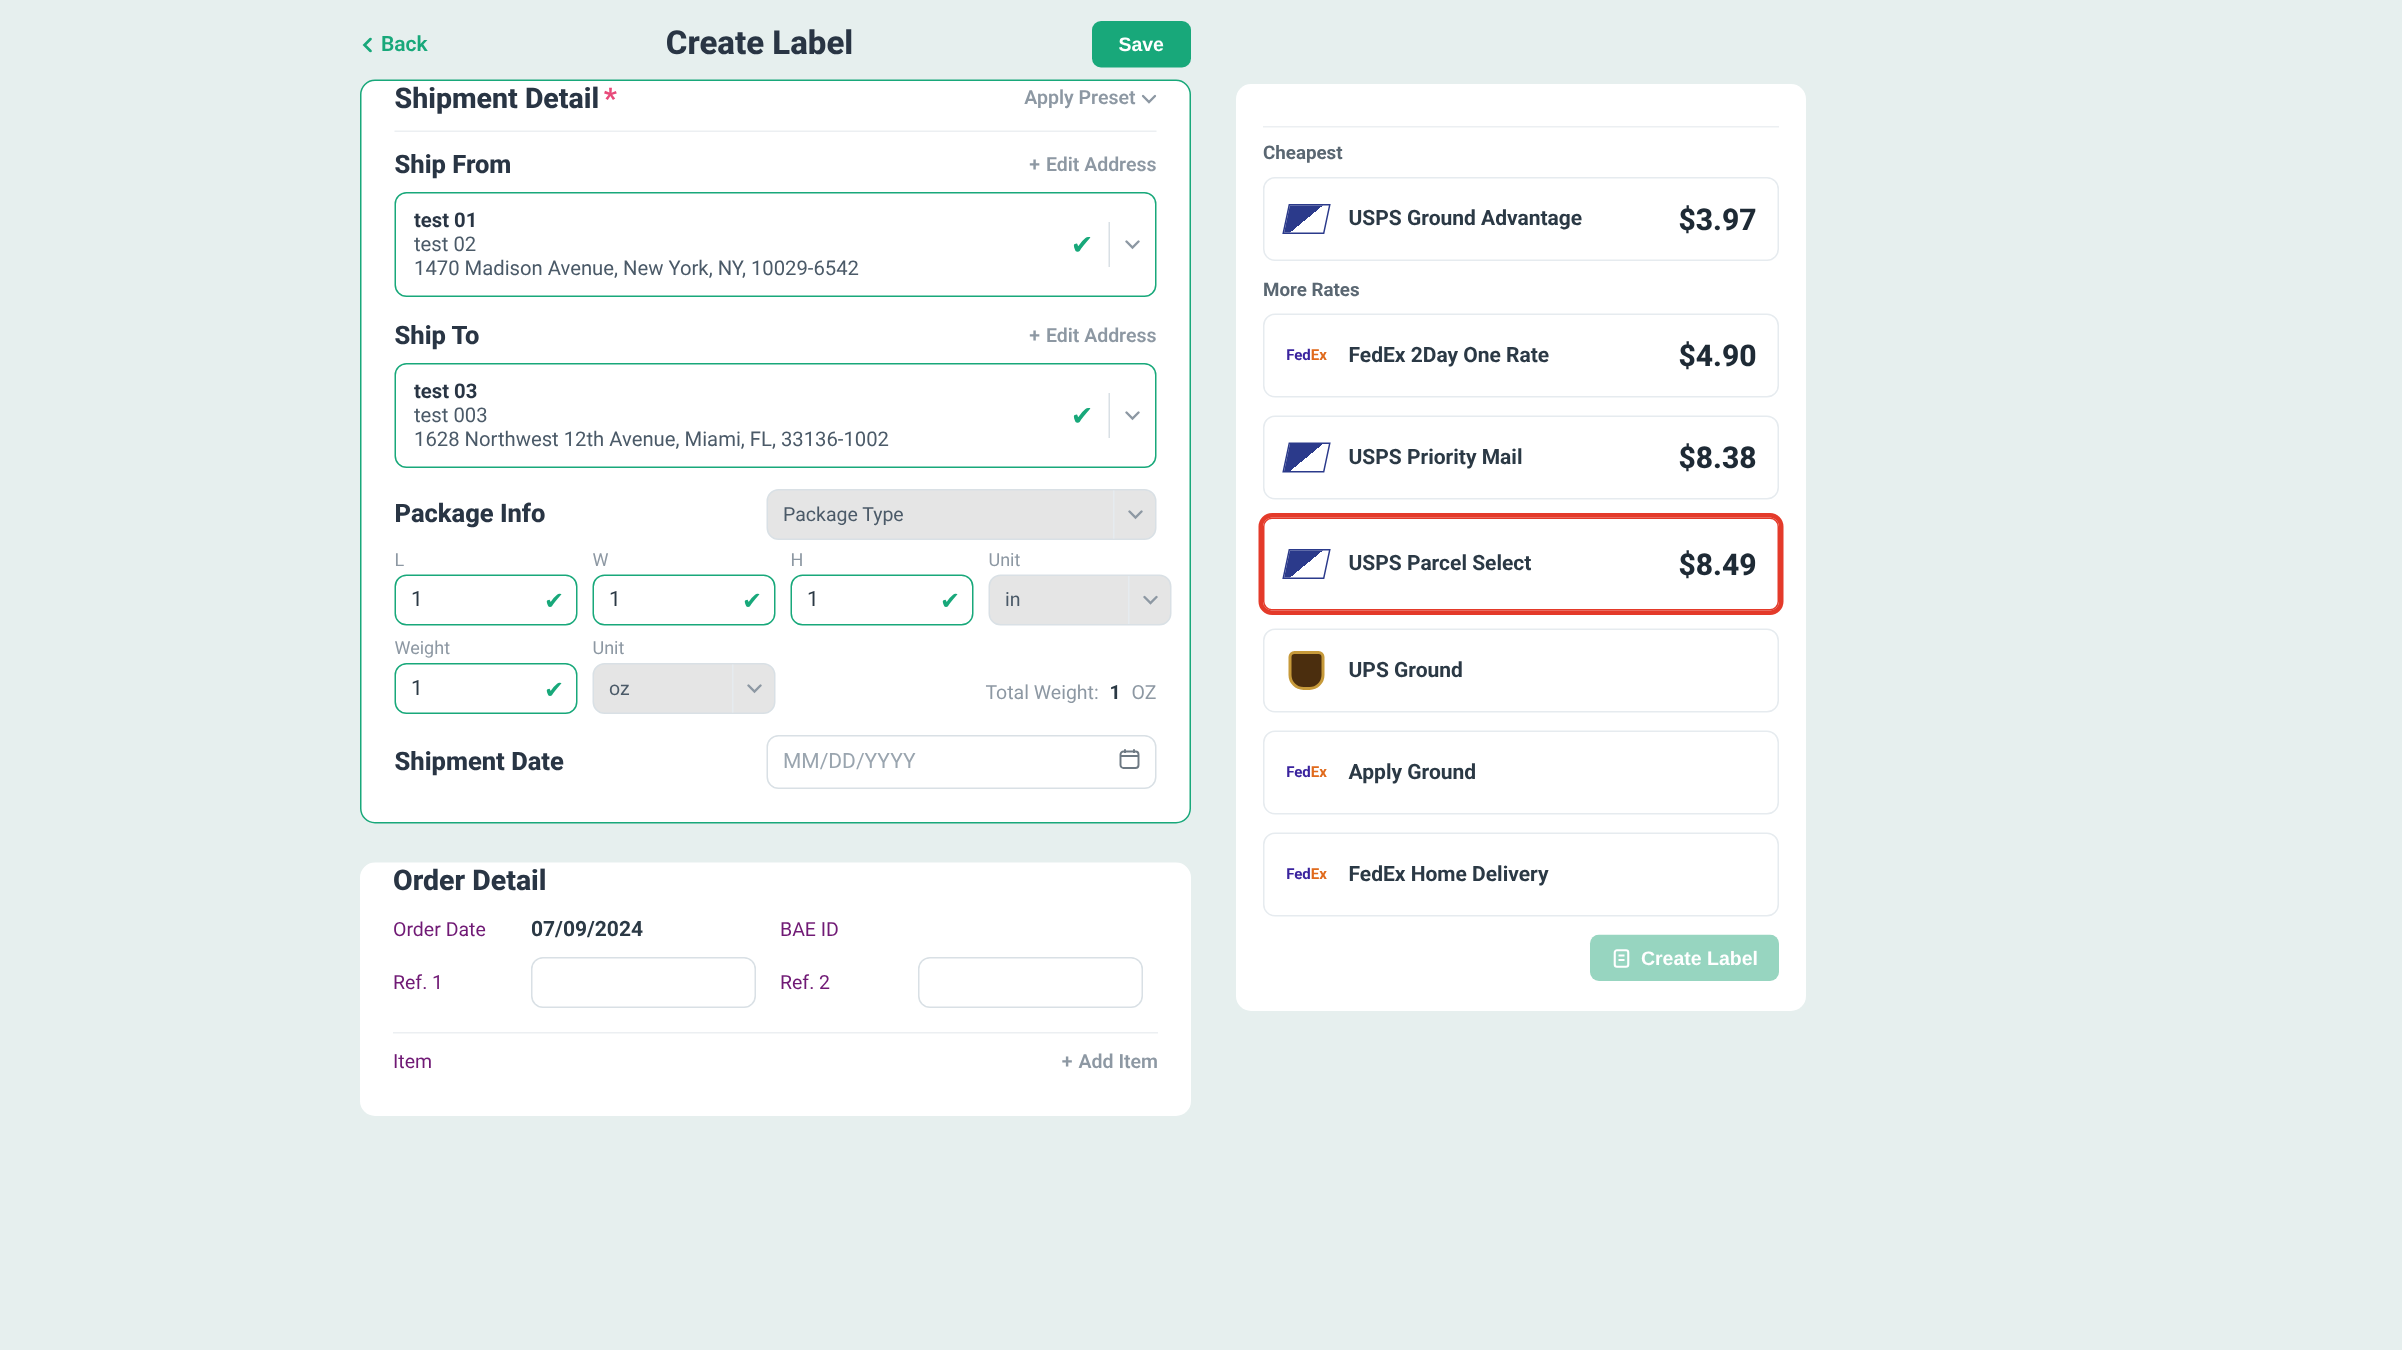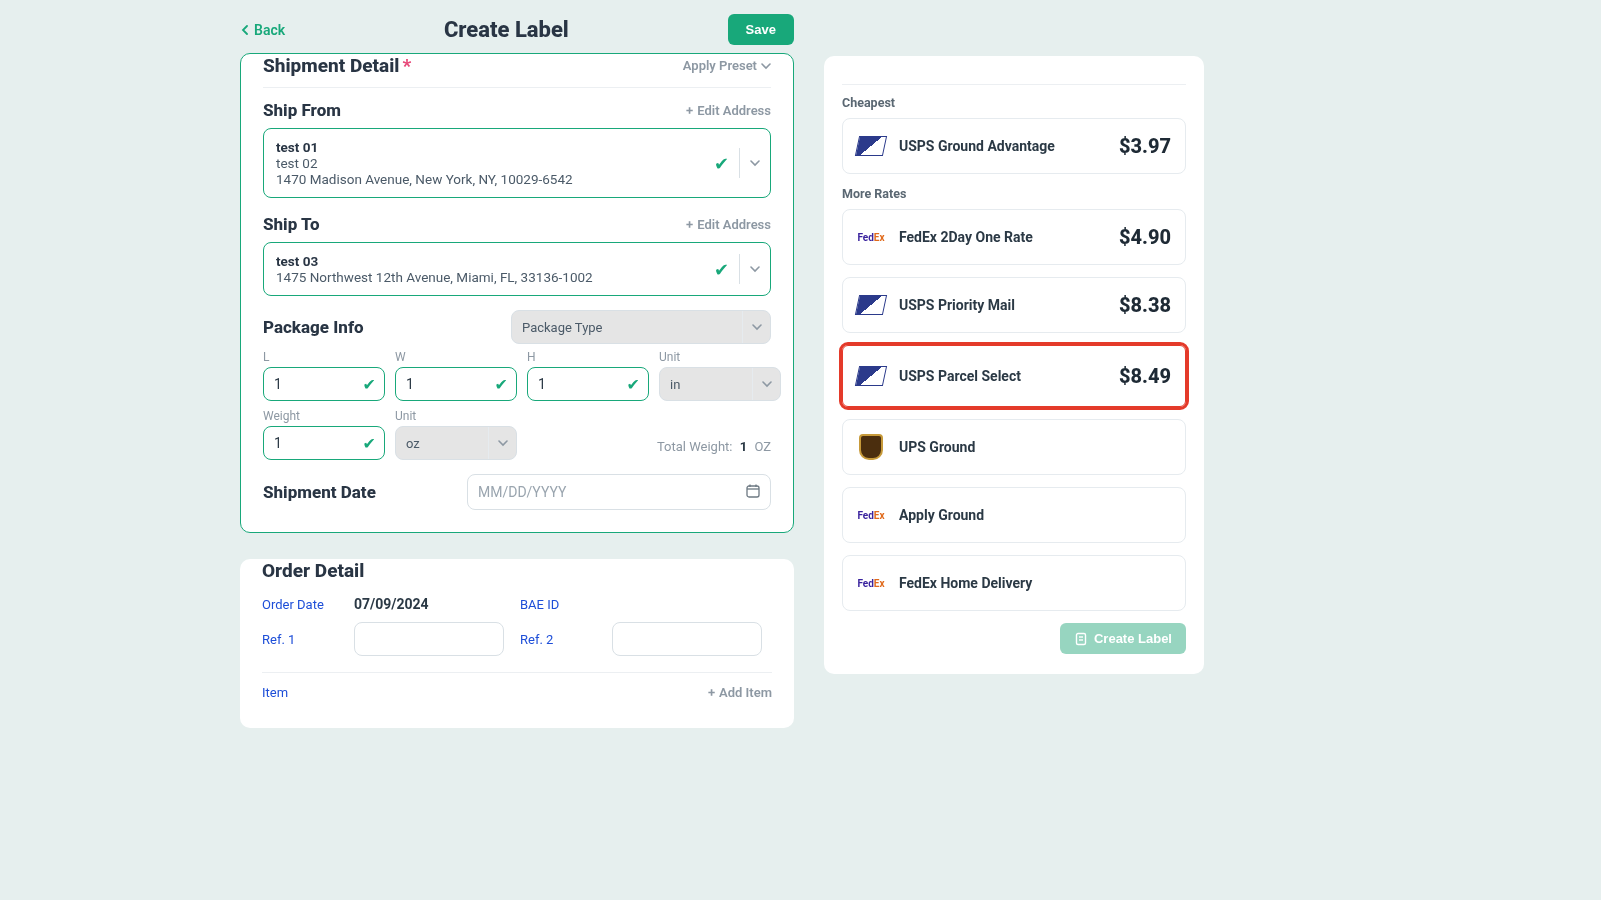--- a/index.html
+++ b/index.html
@@ -158,30 +158,30 @@
     position: absolute; right: 8px; color: #18a87a; font-size: 16px;
   }
   .wt-row { display: grid; grid-template-columns: 122px 122px 1fr; gap: 10px; margin-top: 8px; align-items: end; }
   .total-wt { text-align: right; font-size: 13px; color: #8d98a3; padding-bottom: 6px; }
   .total-wt .val { color: #2b3945; font-weight: 700; margin: 0 4px; }
   .date-row { display: flex; justify-content: space-between; align-items: center; margin-top: 14px; }
   .date-box {
     border: 1px solid #d9e0e5;
     border-radius: 8px;
     height: 36px;
-    width: 304px;
+    width: 260px;
     display: flex; align-items: center;
     padding: 0 10px;
     color: #9aa5af;
     font-size: 14px;
     position: relative;
   }
   .date-box .cal { position: absolute; right: 10px; color: #6d7983; }
   .order-grid { display: grid; grid-template-columns: 86px 160px 86px 160px; gap: 10px 6px; margin-top: 14px; align-items: center; }
-  .order-label { font-size: 13px; color: #1d4ed8; }
+  .order-label { font-size: 13px; color: #701a75; }
   .order-val { font-size: 14px; font-weight: 700; color: #2b3945; }
   .text-input {
     border: 1px solid #d9e0e5; border-radius: 8px; height: 34px; width: 150px; background: #fff;
   }
   
   .rates-card { background: #fff; border-radius: 10px; padding: 18px 18px 20px 18px; margin-top: 42px; }
   .rates-head { display: flex; justify-content: space-between; align-items: center; }
   .rates-title { font-size: 18px; font-weight: 800; color: #293544; display: flex; align-items: center; gap: 6px; }
   .info-dot {
     width: 14px; height: 14px; border-radius: 50%; background: #cfd7dd;
@@ -300,21 +300,22 @@
 
       <div class="section-row mt16">
         <div class="sub-title">Ship To</div>
         <div class="ghost-link">
           <span>+</span>
           <span>Edit Address</span>
         </div>
       </div>
       <div class="addr-box">
         <div class="addr-name">test 03</div>
-        <div class="addr-line">1475 Northwest 12th Avenue, Miami, FL, 33136-1002</div>
+        <div class="addr-line">test 003</div>
+        <div class="addr-line">1628 Northwest 12th Avenue, Miami, FL, 33136-1002</div>
         <div class="addr-right">
           <span class="check-icon">✔</span>
           <div class="vsep"></div>
           <div class="chev-box">
             <svg class="chev-svg" viewBox="0 0 10 10">
                 <path d="M1 3 L5 7 L9 3" stroke="#8d98a3" stroke-width="1.6" fill="none" stroke-linecap="round"></path>
               </svg>
           </div>
         </div>
       </div>

